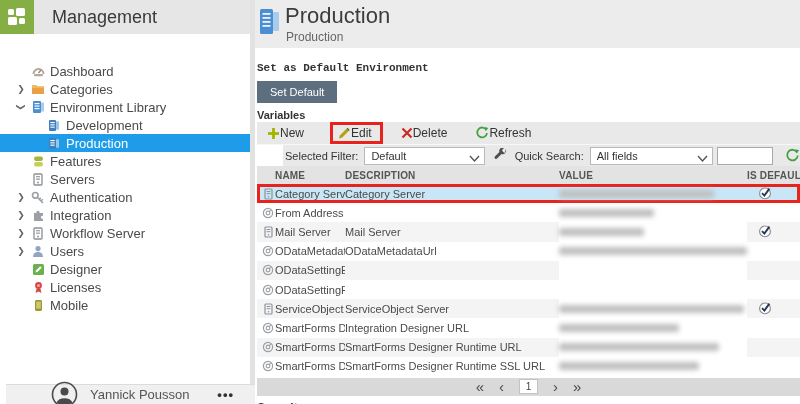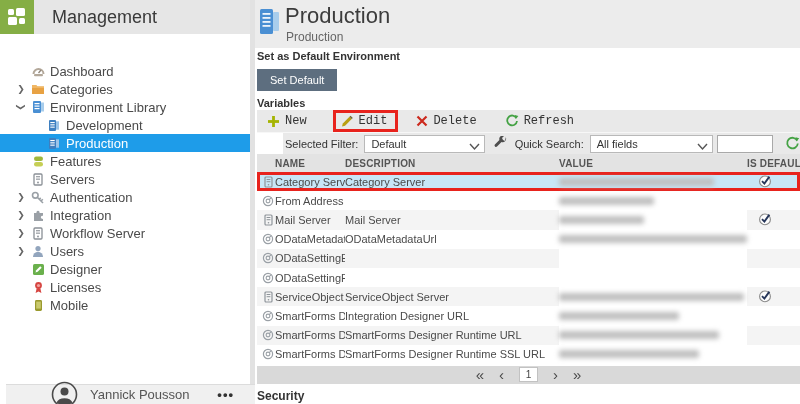--- a/index.html
+++ b/index.html
@@ -33,26 +33,26 @@
 
   
   main { position:absolute; left:255px; top:0; width:545px; height:404px; background:#fff; }
   .m-header { height:48px; background:#ececec; position:relative; }
   .m-icon { position:absolute; left:4px; top:8px; }
   .m-header h1 { position:absolute; left:30px; top:3px; font-size:22px; font-weight:normal; color:#3c3c3c; }
   .m-sub { position:absolute; left:31px; top:30px; font-size:12px; color:#666; }
 
   .content { padding:0 0 0 2px; }
   .label-bold { font-size:11px; font-weight:bold; color:#333; }
-  .lbl-setdef { margin-top:2px; }
+  .lbl-setdef { margin-top:14px;font-family:Liberation Mono, monospace; }
   .btn-slate { margin-top:7px; height:22px; padding:0 13px; background:#5d6e7f; color:#fff; border:none; font-size:11px; font-family:inherit; cursor:pointer; }
   .lbl-vars { margin-top:6px; margin-bottom:1px; }
 
   .toolbar { height:23px; background:#e9e9e9; display:flex; align-items:center; padding-left:6px; border-bottom:1px solid #f7f7f7; }
-  .tool { display:flex; align-items:center; gap:5px; background:none; border:none; font-size:12px; color:#333; font-family:Liberation Mono, monospace; margin-right:20px; cursor:pointer; padding:2px 4px; }
+  .tool { display:flex; align-items:center; background:none; border:none; font-size:12px; color:#333; font-family:Liberation Sans, sans-serif; margin-right:20px; cursor:pointer; padding:2px 4px; }
   .tool.annotated { border:3px solid #e8231d; padding:1px 8px 1px 4px; margin-left:2px; margin-right:14px;align-items:flex-end; }
 
   .filter-row { height:21px; background:#e9e9e9; display:flex; align-items:center; font-size:11px; color:#333;margin-left:26px; }
   .fl-label { margin:0 6px 0 2px; white-space:nowrap; }
   .dd { position:relative; background:#fff; border:1px solid #b9b9b9; height:18px; font-size:11px; color:#333; display:flex; align-items:center; padding:0 20px 0 6px; cursor:pointer; }
   .dd .chev { position:absolute; right:4px; top:5px; }
   .dd-filter { width:152px;text-align:right; }
   .dd-fields { width:156px; }
   .wrench { margin:0 6px 0 8px; }
   .qs-input { width:56px; height:18px; border:1px solid #a9a9a9; margin-left:4px; font-size:11px; padding:0 4px; font-family:inherit; }

